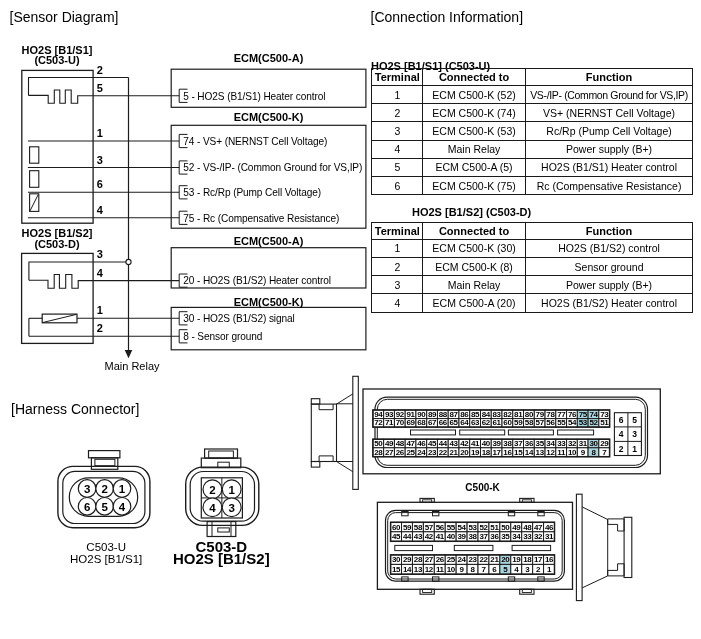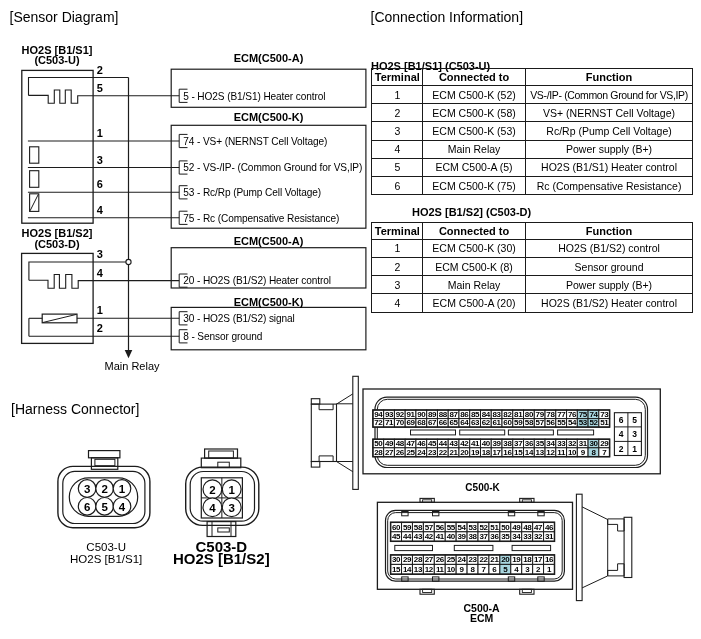--- a/index.html
+++ b/index.html
@@ -465,38 +465,37 @@
 <div class="lbl" style="left:7px;top:44.5px;font-size:11px;font-weight:bold;width:100px;text-align:center;line-height:10.6px;">HO2S [B1/S1]<br>(C503-U)</div>
 <div class="lbl" style="left:7px;top:228.0px;font-size:11px;font-weight:bold;width:100px;text-align:center;line-height:10.6px;">HO2S [B1/S2]<br>(C503-D)</div>
 <div class="lbl" style="left:218.5px;top:52.0px;font-size:11px;font-weight:bold;width:100px;text-align:center;">ECM(C500-A)</div>
 <div class="lbl" style="left:218.5px;top:110.8px;font-size:11px;font-weight:bold;width:100px;text-align:center;">ECM(C500-K)</div>
 <div class="lbl" style="left:218.5px;top:234.8px;font-size:11px;font-weight:bold;width:100px;text-align:center;">ECM(C500-A)</div>
 <div class="lbl" style="left:218.5px;top:295.5px;font-size:11px;font-weight:bold;width:100px;text-align:center;">ECM(C500-K)</div>
 <div class="lbl" style="left:104.5px;top:359.8px;font-size:11px;">Main Relay</div>
 <div class="lbl" style="left:56.2px;top:540.5px;font-size:11.5px;font-weight:normal;width:100px;text-align:center;line-height:12.6px;">C503-U<br>HO2S [B1/S1]</div>
 <div class="lbl" style="left:171.3px;top:540.5px;font-size:15px;font-weight:bold;width:100px;text-align:center;line-height:12.6px;">C503-D<br>HO2S [B1/S2]</div>
 <div class="lbl" style="left:432.6px;top:481.5px;font-size:10px;font-weight:bold;width:100px;text-align:center;">C500-K</div>
-<div class="lbl" style="left:431.6px;top:602.7px;font-size:10.5px;font-weight:bold;width:100px;text-align:center;line-height:10.6px;">C500-A<br>ECM</div>
 <div class="lbl" style="left:371px;top:60px;font-size:11px;font-weight:bold;">HO2S [B1/S1] (C503-U)</div>
 <div class="lbl" style="left:371px;top:206.0px;font-size:11px;font-weight:bold;margin-left:41px;">HO2S [B1/S2] (C503-D)</div>
 <table style="position:absolute;left:371.3px;top:68.2px;">
       <tbody>
         <tr class="hd">
           <th style="width:50px">Terminal</th>
           <th style="width:101.5px">Connected to</th>
           <th style="width:166.5px">Function</th>
         </tr>
         <tr>
           <td>1</td>
           <td>ECM C500-K (52)</td>
           <td><span style="letter-spacing:-0.35px">VS-/IP- (Common Ground for VS,IP)</span></td>
         </tr>
         <tr>
           <td>2</td>
-          <td>ECM C500-K (58)</td>
+          <td>ECM C500-K (74)</td>
           <td>VS+ (NERNST Cell Voltage)</td>
         </tr>
         <tr>
           <td>3</td>
           <td>ECM C500-K (53)</td>
           <td>Rc/Rp (Pump Cell Voltage)</td>
         </tr>
         <tr>
           <td>4</td>
           <td>Main Relay</td>

